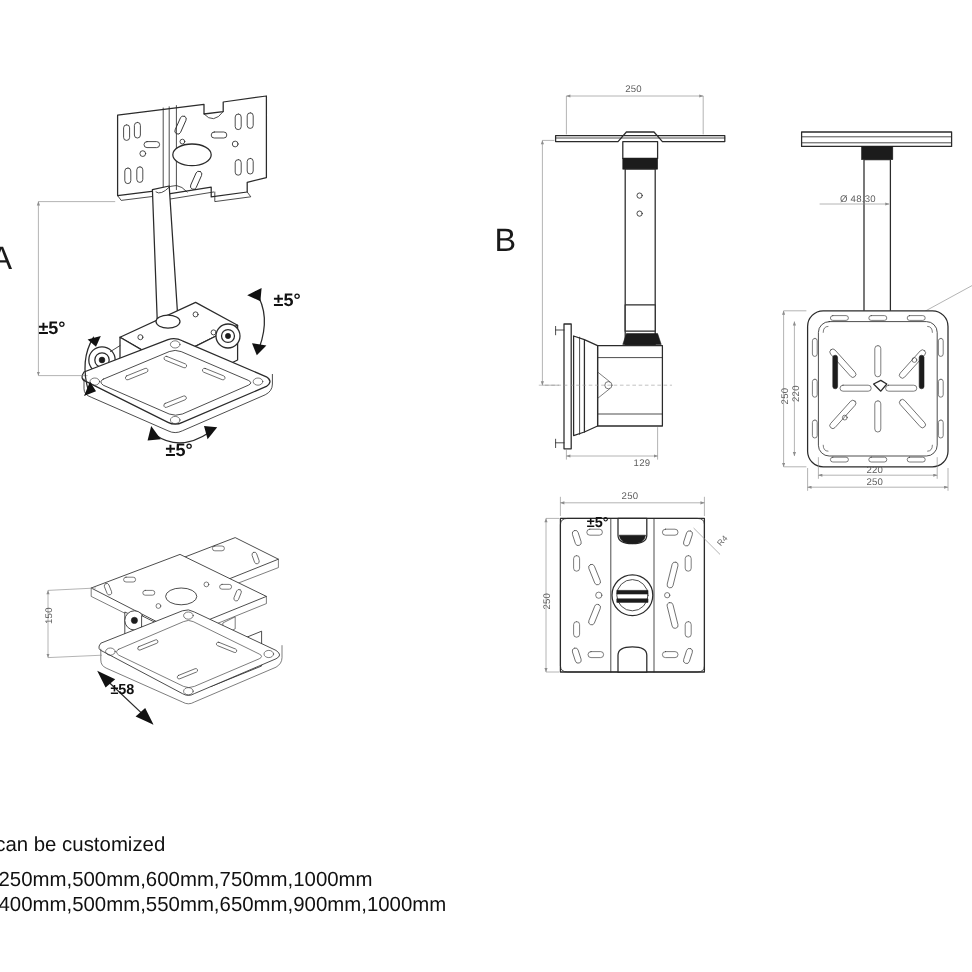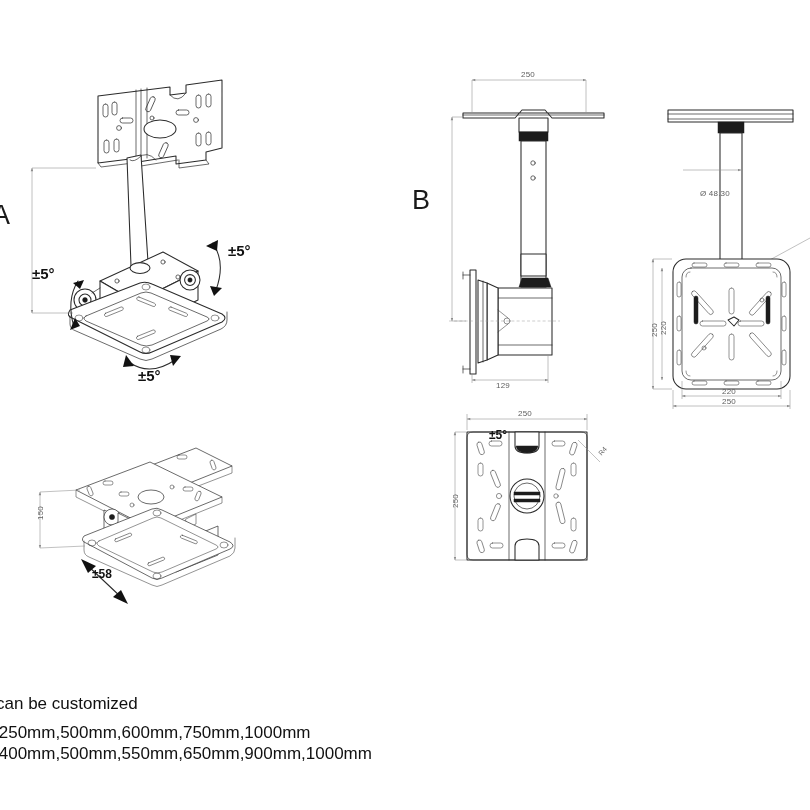--- a/index.html
+++ b/index.html
@@ -525,23 +525,23 @@
   <div class="txt viewlabel" style="left:412px; top:185px;">B</div>
 
   <div class="txt angletxt" style="left:32px; top:265px;">±5°</div>
   <div class="txt angletxt" style="left:228px; top:242px;">±5°</div>
   <div class="txt angletxt" style="left:138px; top:367px;">±5°</div>
 
   <div class="txt dimtxt rot90" style="left:36px; top:520px;">150</div>
   <div class="txt angletxt-sm" style="left:92px; top:567px;">±58</div>
 
   <div class="txt dimtxt" style="left:521px; top:70px;">250</div>
-  <div class="txt dimtxt" style="left:496px; top:381px;text-align:center;">129</div>
-
-  <div class="txt dimtxt" style="left:700px; top:161px;margin-top:28px;">Ø 48.30</div>
+  <div class="txt dimtxt" style="left:528px; top:381px;text-align:center;">129</div>
+
+  <div class="txt dimtxt" style="left:700px; top:161px;">Ø 48.30</div>
 
   <div class="txt dimtxt rot90" style="left:659px; top:335px;">220</div>
   <div class="txt dimtxt rot90" style="left:650px; top:337px;">250</div>
   <div class="txt dimtxt" style="left:722px; top:387px;">220</div>
   <div class="txt dimtxt" style="left:722px; top:397px;">250</div>
 
   <div class="txt dimtxt" style="left:518px; top:409px;">250</div>
   <div class="txt dimtxt rot90" style="left:451px; top:508px;">250</div>
   <div class="txt angletxt-sm" style="left:489px; top:428px;">±5°</div>
   <div class="txt dimtxt-sm rot45" style="left:597px; top:452px;">R4</div>

